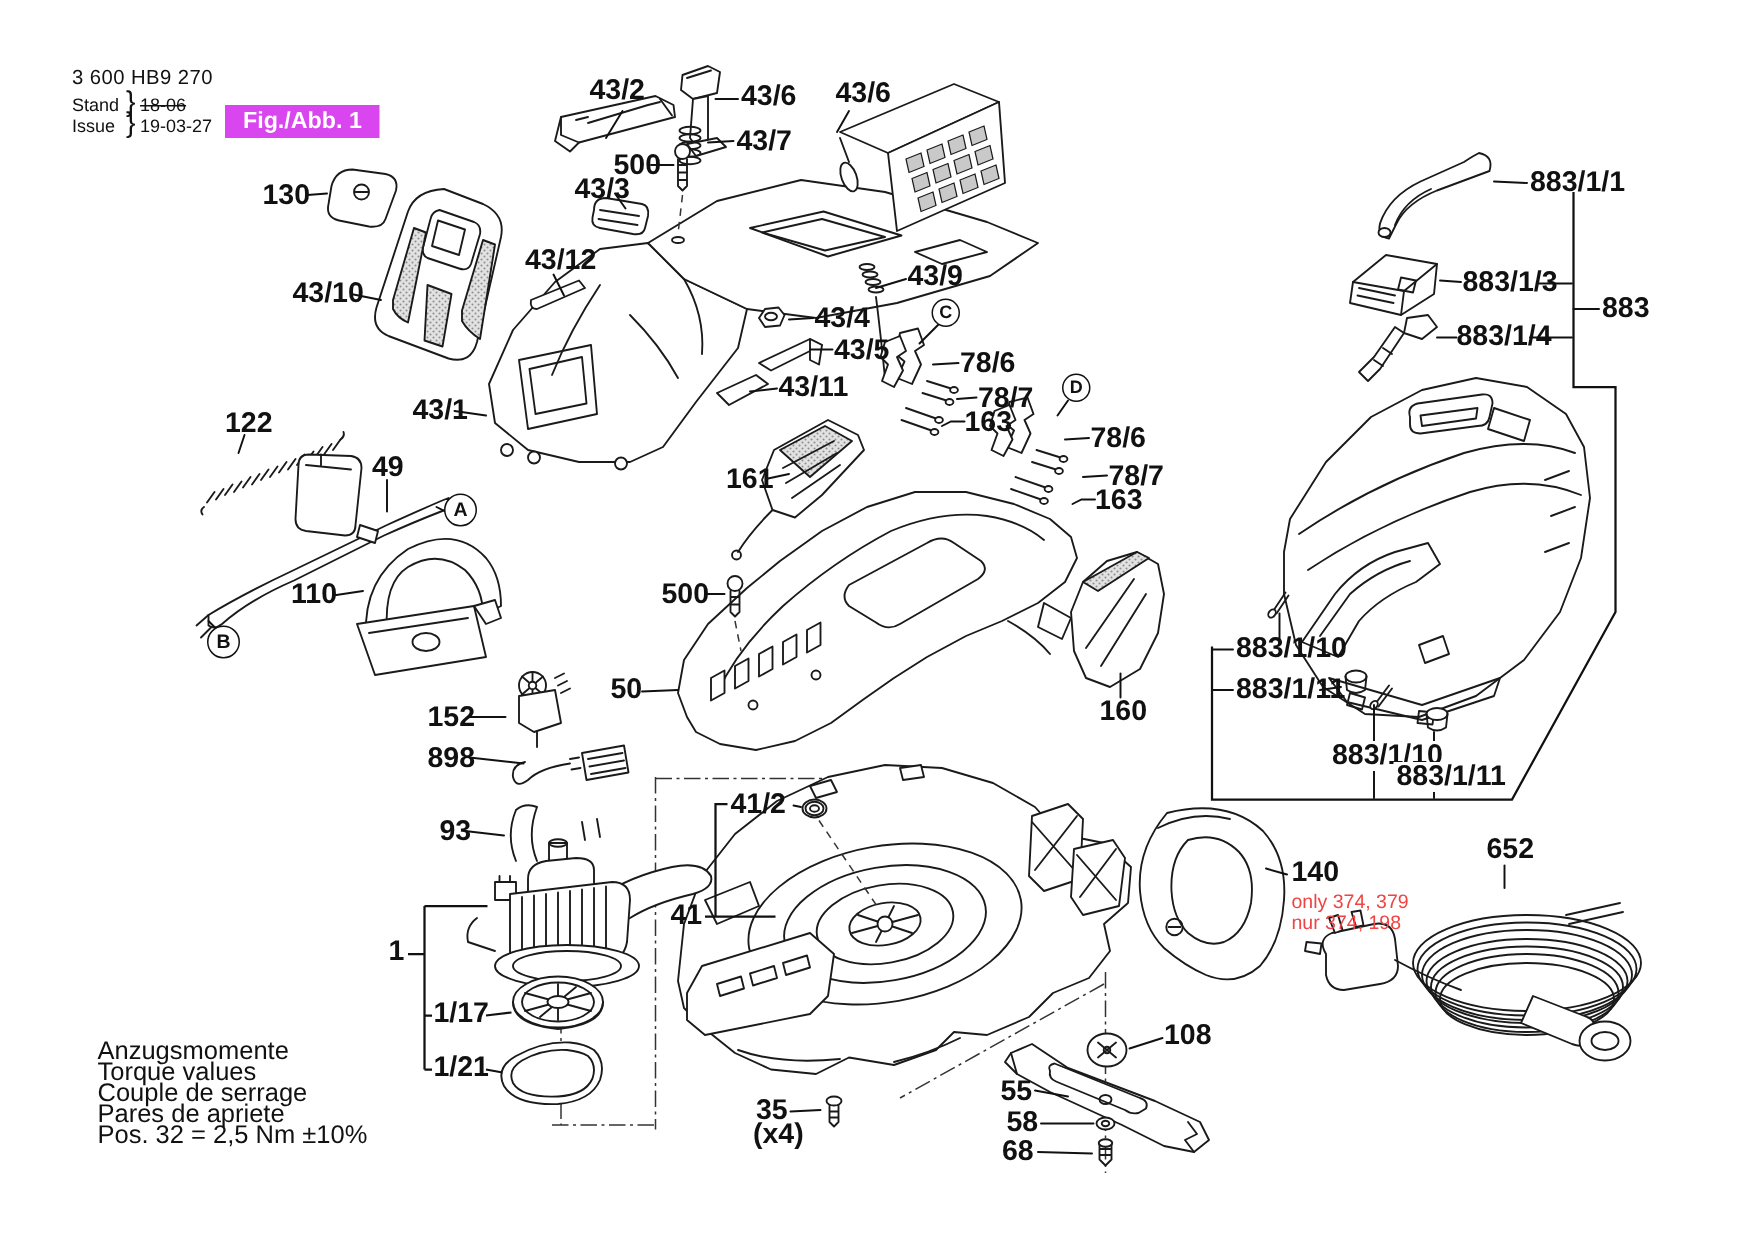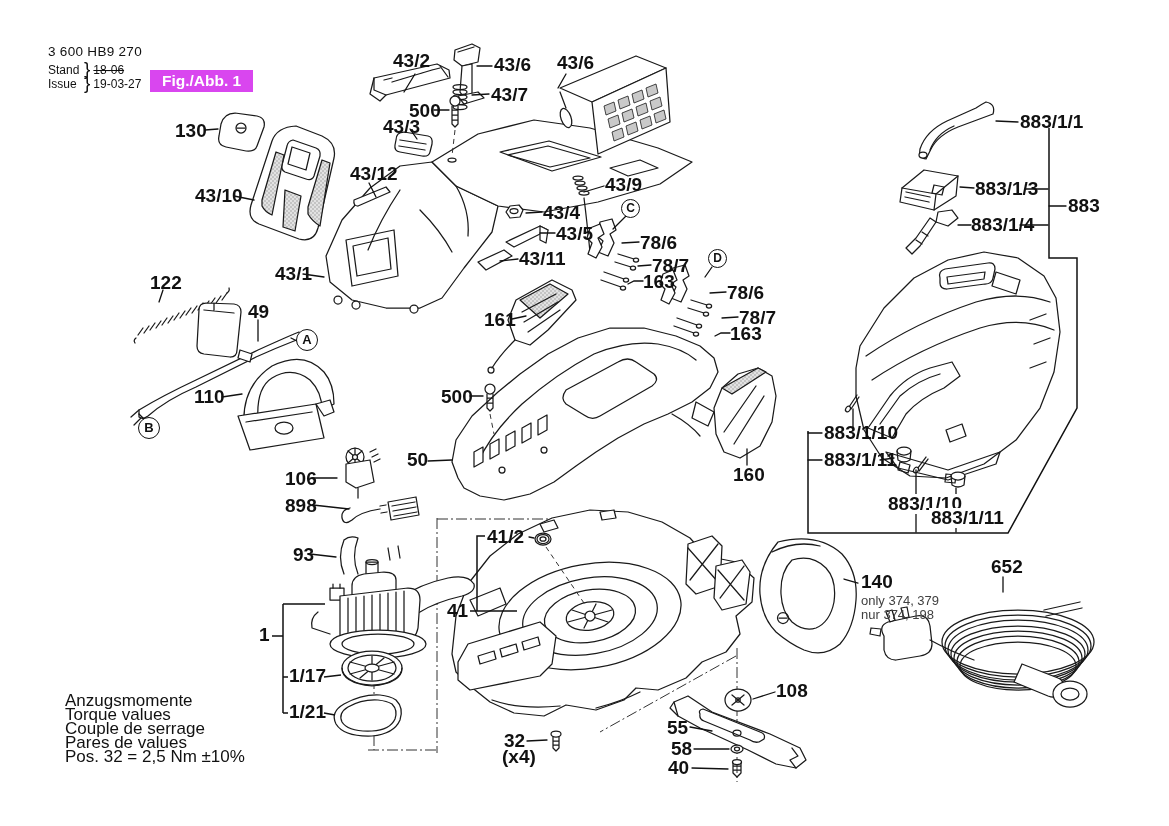--- a/index.html
+++ b/index.html
@@ -9,21 +9,21 @@
   .ln{stroke:#1a1a1a;stroke-width:1.25;fill:none;stroke-linecap:round;stroke-linejoin:round;}
   .fw{fill:#ffffff;}
   .fg{fill:url(#stip);}
   .cell{fill:#c9c9c9;stroke:#1a1a1a;stroke-width:.8;}
   .lead{stroke:#111;stroke-width:1.3;fill:none;stroke-linecap:round;}
   .brkt{stroke:#111;stroke-width:1.5;fill:none;}
   .ph{stroke:#333;stroke-width:1;fill:none;stroke-dasharray:11 3 2 3;}
   .dsh{stroke:#333;stroke-width:1;fill:none;stroke-dasharray:5 4;}
   .callout{position:absolute;font-weight:bold;font-size:19px;line-height:20px;color:#111;white-space:nowrap;}
   .wbg{background:#fff;padding:0 2px;}
-  .subnote{position:absolute;font-size:13px;line-height:15px;color:#404040;white-space:nowrap;}
+  .subnote{position:absolute;font-size:13px;line-height:15px;color:#ef4444;white-space:nowrap;}
   .noteblock{position:absolute;font-size:17px;line-height:14px;color:#111;white-space:nowrap;}
   .marker{position:absolute;border:1.7px solid #111;border-radius:50%;text-align:center;
           font-weight:bold;color:#111;background:#fff;box-sizing:border-box;}
   .mlg{width:22px;height:22px;line-height:19px;font-size:13px;}
   .msm{width:19px;height:19px;line-height:16px;font-size:12px;}
   .hdr-pn{position:absolute;left:48px;top:44px;font-size:13.5px;color:#111;letter-spacing:.3px;}
   .hdr-si{position:absolute;left:48px;top:63px;font-size:12px;color:#111;}
   .si-row{display:flex;align-items:center;height:14px;}
   .si-lab{width:36px;}
   .brace{font-size:19px;font-weight:400;padding:0 3px 0 0;transform:translateY(-1px);}
@@ -501,49 +501,49 @@
   <div class="callout" style="left:739px;top:308px">78/7</div>
   <div class="callout" style="left:730px;top:324px">163</div>
   <div class="callout" style="left:519px;top:249px">43/11</div>
   <div class="callout" style="left:275px;top:264px">43/1</div>
   <div class="callout" style="left:150px;top:273px">122</div>
   <div class="callout" style="left:248px;top:302px">49</div>
   <div class="callout" style="left:194px;top:387px">110</div>
   <div class="callout" style="left:484px;top:310px">161</div>
   <div class="callout" style="left:441px;top:387px">500</div>
   <div class="callout" style="left:407px;top:450px">50</div>
-  <div class="callout" style="left:285px;top:469px">106</div>
+  <div class="callout" style="left:285px;top:469px">152</div>
   <div class="callout" style="left:285px;top:496px">898</div>
   <div class="callout" style="left:293px;top:545px">93</div>
   <div class="callout" style="left:733px;top:465px">160</div>
   <div class="callout" style="left:1020px;top:112px">883/1/1</div>
   <div class="callout" style="left:975px;top:179px">883/1/3</div>
   <div class="callout" style="left:1068px;top:196px">883</div>
   <div class="callout" style="left:971px;top:215px">883/1/4</div>
   <div class="callout" style="left:824px;top:423px">883/1/10</div>
   <div class="callout" style="left:824px;top:450px">883/1/11</div>
   <div class="callout wbg" style="left:886px;top:494px">883/1/10</div>
   <div class="callout wbg" style="left:929px;top:508px">883/1/11</div>
   <div class="callout" style="left:487px;top:527px">41/2</div>
   <div class="callout" style="left:447px;top:601px">41</div>
   <div class="callout" style="left:259px;top:625px">1</div>
   <div class="callout" style="left:289px;top:666px">1/17</div>
   <div class="callout" style="left:289px;top:702px">1/21</div>
-  <div class="callout" style="left:504px;top:731px">32</div>
+  <div class="callout" style="left:504px;top:731px">35</div>
   <div class="callout" style="left:502px;top:747px">(x4)</div>
   <div class="callout" style="left:667px;top:718px">55</div>
   <div class="callout" style="left:671px;top:739px">58</div>
-  <div class="callout" style="left:668px;top:758px">40</div>
+  <div class="callout" style="left:668px;top:758px">68</div>
   <div class="callout" style="left:776px;top:681px">108</div>
   <div class="callout" style="left:861px;top:572px">140</div>
   <div class="subnote" style="left:861px;top:593px">only 374, 379</div>
   <div class="subnote" style="left:861px;top:607px">nur 374, 198</div>
   <div class="callout" style="left:991px;top:557px">652</div>
 
   <div class="noteblock" style="left:65px;top:694px">
     <div>Anzugsmomente</div>
     <div>Torque values</div>
     <div>Couple de serrage</div>
-    <div>Pares de values</div>
+    <div>Pares de apriete</div>
     <div>Pos. 32 = 2,5 Nm ±10%</div>
   </div>
 
 </div>
 
 </body></html>

